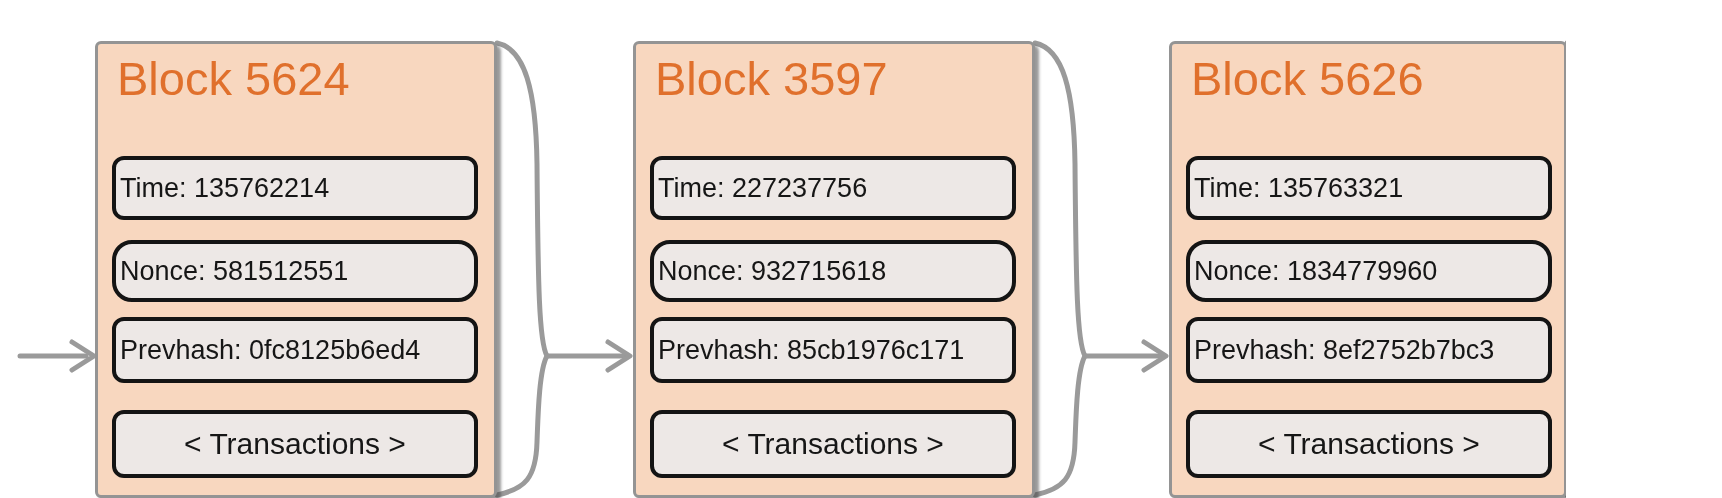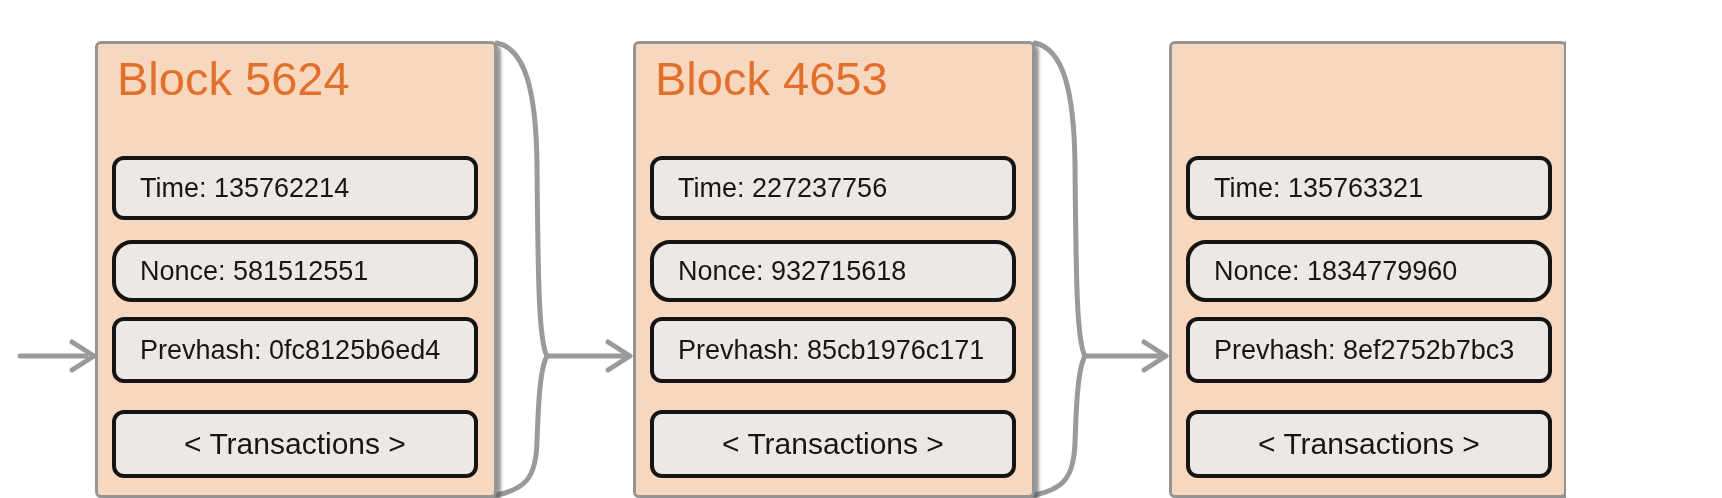--- a/index.html
+++ b/index.html
@@ -50,21 +50,21 @@
   .field {
     position: absolute;
     left: 14px;
     width: 366px;
     box-sizing: border-box;
     background: var(--field-fill, #ede8e6);
     border: 4px solid var(--field-border, #141414);
     border-radius: 12px;
     display: flex;
     align-items: center;
-    padding: 0 24px;
+    padding: 0 4px;
     font-size: 27px;
     color: #161616;
     white-space: nowrap;
   }
   .field-time      { top: 112px; height: 64px; }
   .field-nonce     { top: 196px; height: 62px; border-radius: 20px; }
   .field-prevhash  { top: 273px; height: 66px; }
   .field-transactions {
     top: 366px; height: 68px;
     justify-content: center;
@@ -105,27 +105,28 @@
 
   <div class="block" style="left:95px">
     <div class="block-title">Block 5624</div>
     <div class="field field-time">Time: 135762214</div>
     <div class="field field-nonce">Nonce: 581512551</div>
     <div class="field field-prevhash">Prevhash: 0fc8125b6ed4</div>
     <div class="field field-transactions">&lt; Transactions &gt;</div>
   </div>
 
   <div class="block" style="left:633px">
-    <div class="block-title">Block 4653</div>
+    <div class="block-title">Block 3597</div>
     <div class="field field-time">Time: 227237756</div>
     <div class="field field-nonce">Nonce: 932715618</div>
     <div class="field field-prevhash">Prevhash: 85cb1976c171</div>
     <div class="field field-transactions">&lt; Transactions &gt;</div>
   </div>
 
   <div class="block" style="left:1169px;width:398px">
+    <div class="block-title">Block 5626</div>
     <div class="field field-time">Time: 135763321</div>
     <div class="field field-nonce">Nonce: 1834779960</div>
     <div class="field field-prevhash">Prevhash: 8ef2752b7bc3</div>
     <div class="field field-transactions">&lt; Transactions &gt;</div>
   </div>
 
 </div>
 
 </body></html>

